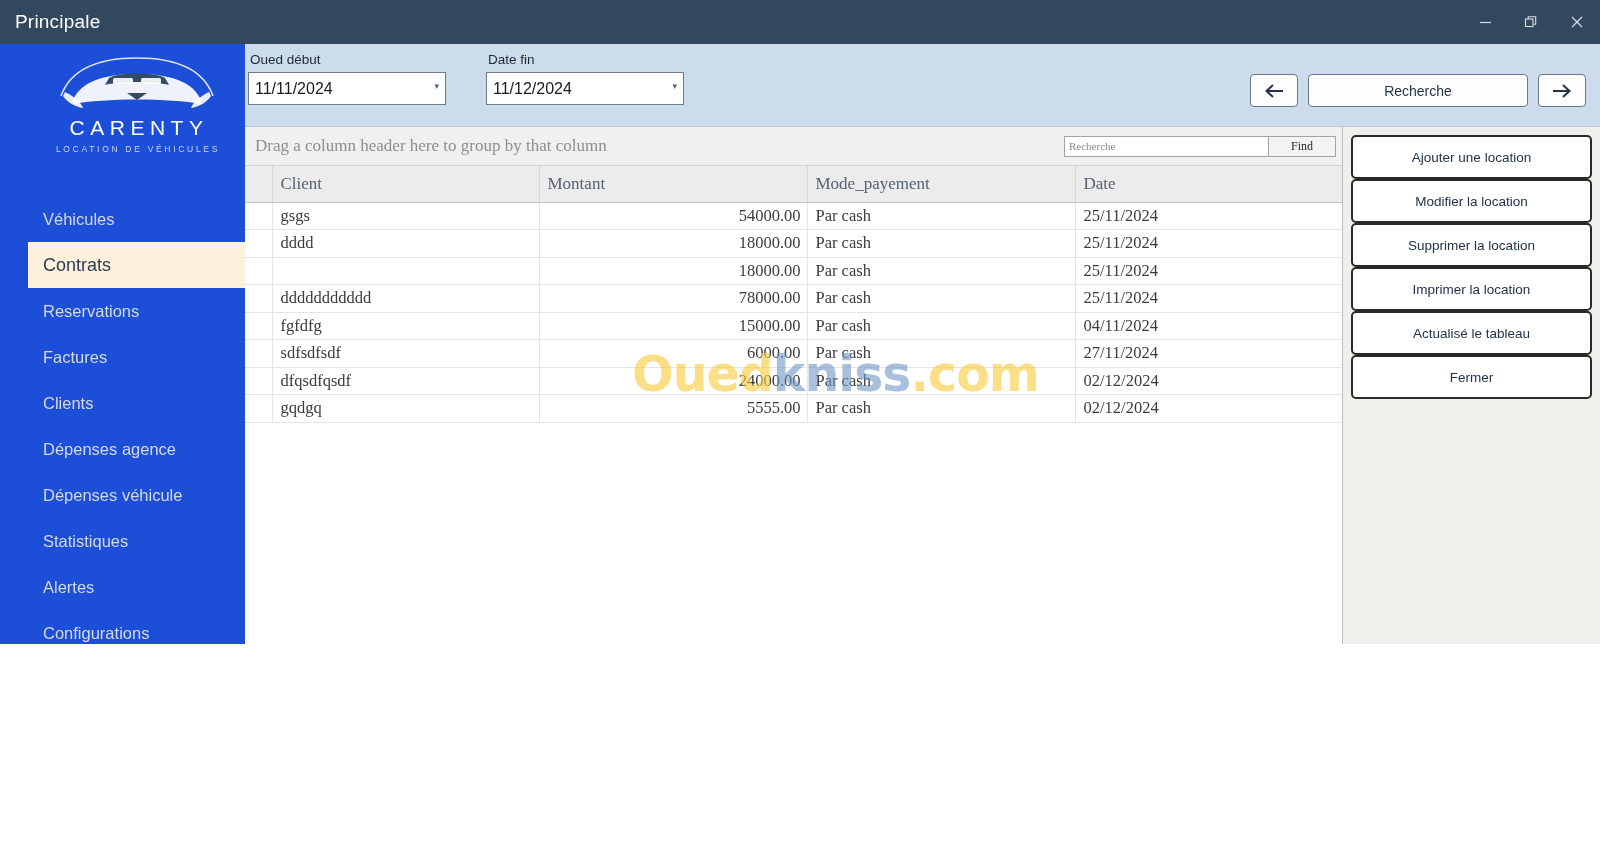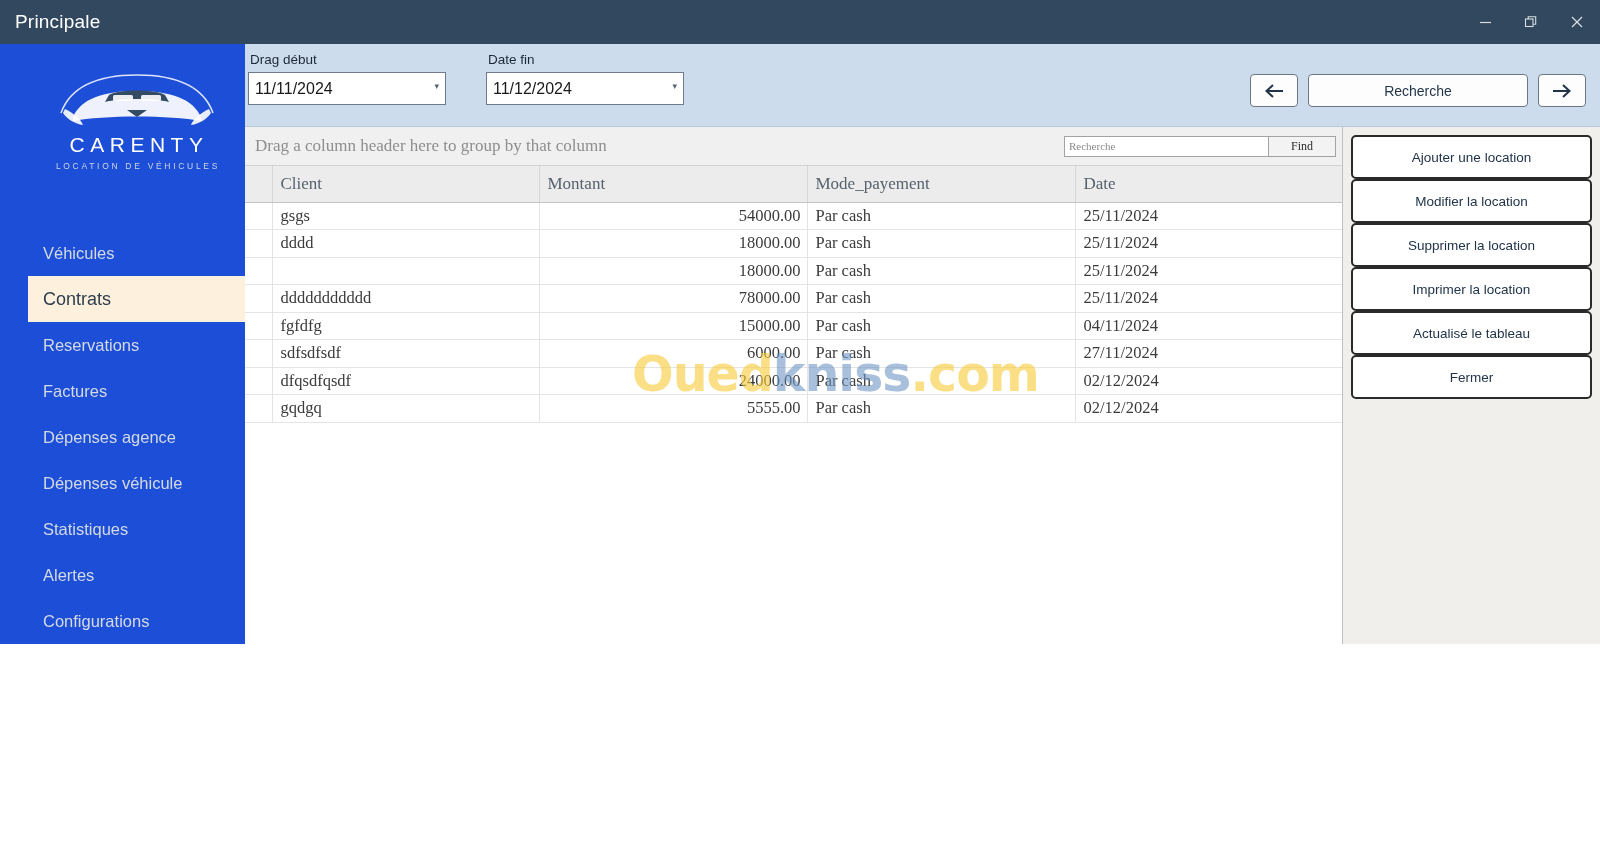--- a/index.html
+++ b/index.html
@@ -401,20 +401,23 @@
           <div class="nav-item active">
             <span>Contrats</span>
           </div>
           <div class="nav-item">
             <span>Reservations</span>
           </div>
           <div class="nav-item">
             <span>Factures</span>
           </div>
           <div class="nav-item">
+            <span>Clients</span>
+          </div>
+          <div class="nav-item">
             <span>Dépenses agence</span>
           </div>
           <div class="nav-item">
             <span>Dépenses véhicule</span>
           </div>
           <div class="nav-item">
             <span>Statistiques</span>
           </div>
           <div class="nav-item">
             <span>Alertes</span>
@@ -422,21 +425,21 @@
           <div class="nav-item">
             <span>Configurations</span>
           </div>
         </div>
     </div>
 
     <div class="main">
 
       <div class="filterbar">
         <div class="field-group first">
-          <span class="field-label">Drag début</span>
+          <span class="field-label">Oued début</span>
           <div class="date-box">
             <span class="date-val">11/11/2024</span>
             <span class="date-caret">▾</span>
           </div>
         </div>
         <div class="field-group" style="margin-left:40px;">
           <span class="field-label">Date fin</span>
           <div class="date-box">
             <span class="date-val">11/12/2024</span>
             <span class="date-caret">▾</span>

